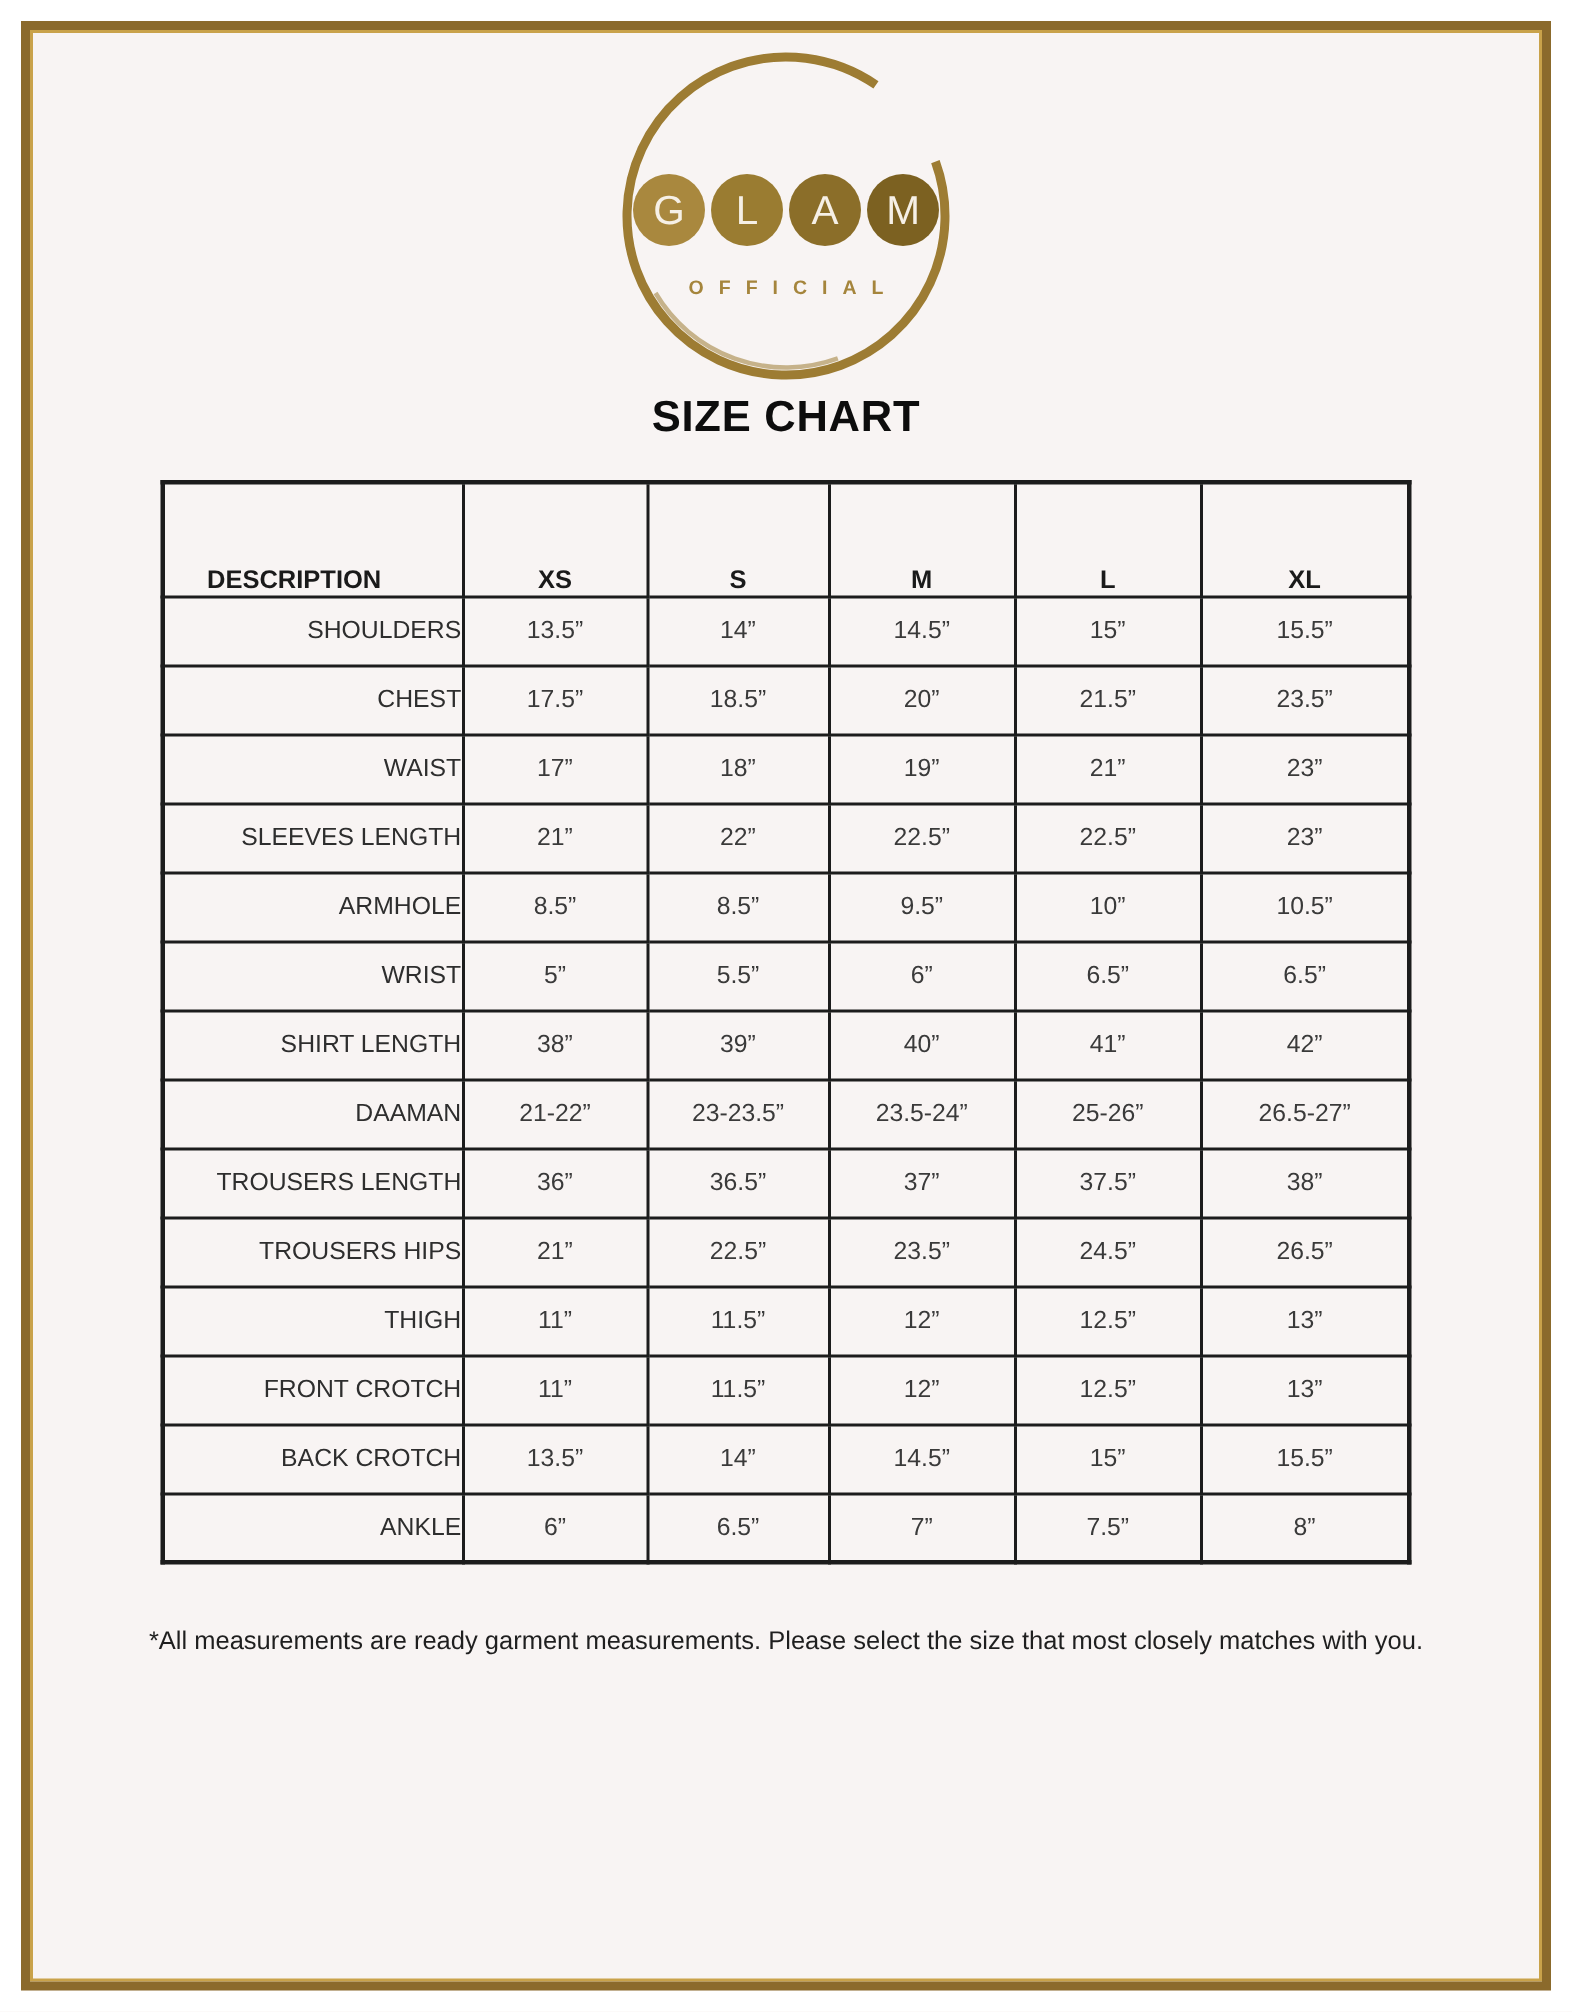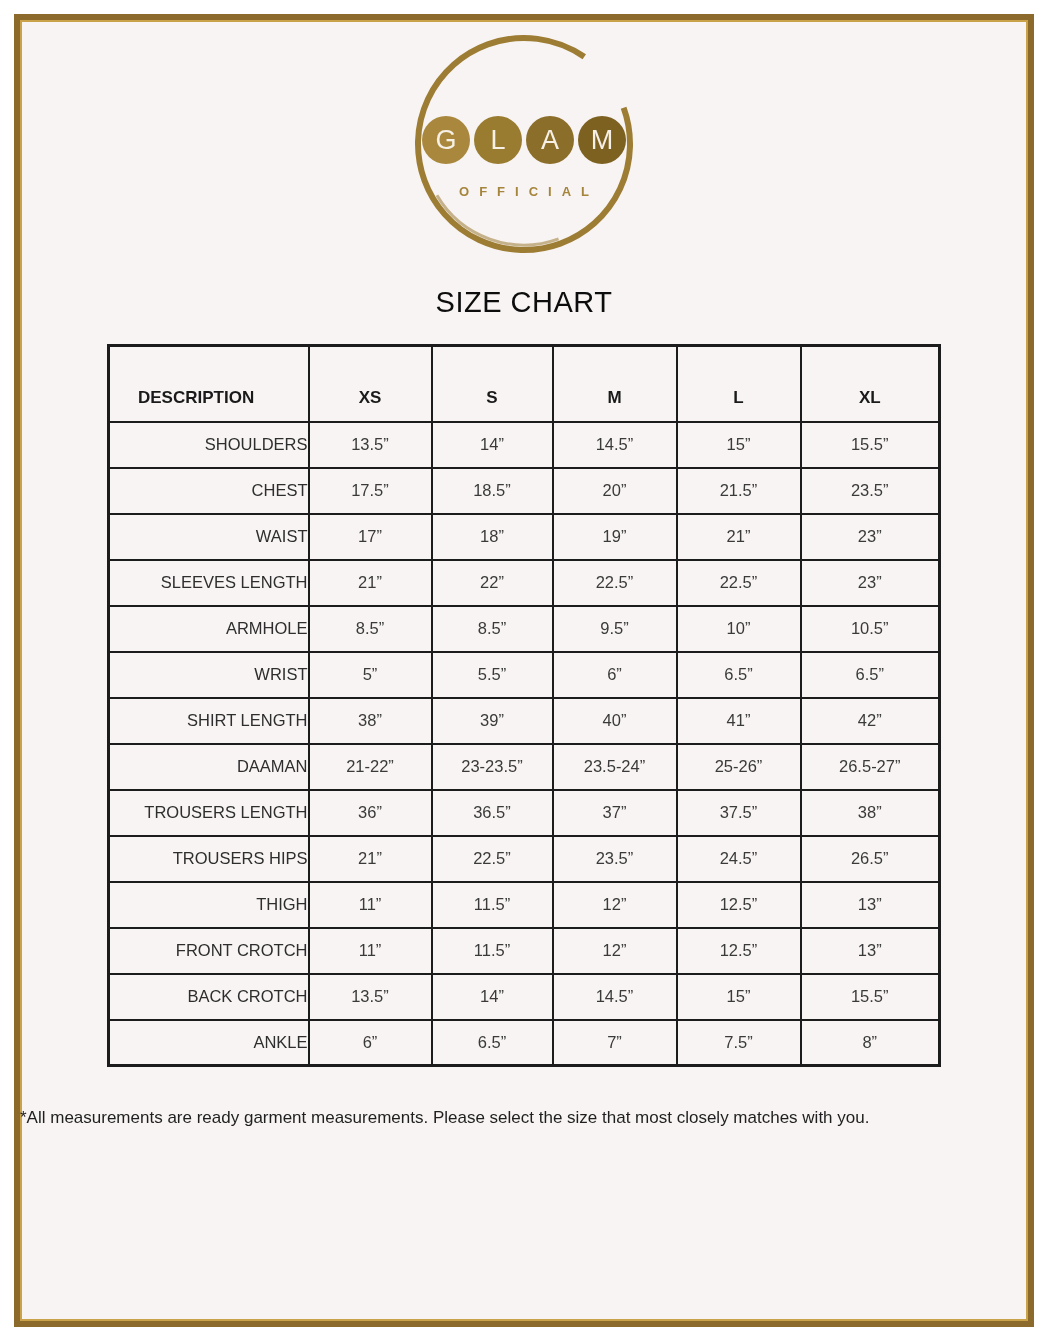--- a/index.html
+++ b/index.html
@@ -42,44 +42,43 @@
     position: absolute; top: 156px; left: 0; width: 100%;
     text-align: center;
     color: #a5853c;
     font-size: 13px;
     font-weight: bold;
     letter-spacing: 10px;
     text-indent: 10px; 
   }
   
   .page-title {
-    margin-top: 26px;
+    margin-top: 2px;
     text-align: center;
     font-size: 29px;
     line-height: 32px;
-    font-weight: normal;
+    font-weight: bold;
     color: #0d0d0d;
     letter-spacing: 0.5px;
   }
   
   table.size-chart {
     margin: 26px auto 0;
     width: 831px;
     border-collapse: collapse;
     table-layout: fixed;
     border: 3px solid #1c1c1c;
   }
   table.size-chart th, table.size-chart td {
     border: 2px solid #1c1c1c;
     background: #f8f4f3;
   }
   table.size-chart th {
     height: 76px;
     vertical-align: bottom;
-    padding-bottom: 13px;
     font-size: 17px;
     font-weight: bold;
     color: #1a1a1a;
     text-align: center;
   }
   table.size-chart th.label-cell {
     text-align: left;
     padding-left: 28px;
   }
   table.size-chart td {
@@ -92,20 +91,21 @@
   table.size-chart td.label-cell {
     text-align: right;
     padding-left: 28px;
     color: #2e2e2e;
     font-size: 16.5px;
     margin-top: 12px;
   }
   
   .footer-note {
     margin-top: 38px;
+    text-align: center;
     font-size: 17px;
     line-height: 26px;
     color: #1f1f1f;
   }
 </style>
 </head>
 <body>
 
 <div class="frame" style="border-color: rgb(139, 106, 44); background: rgb(248, 244, 243);">
 

